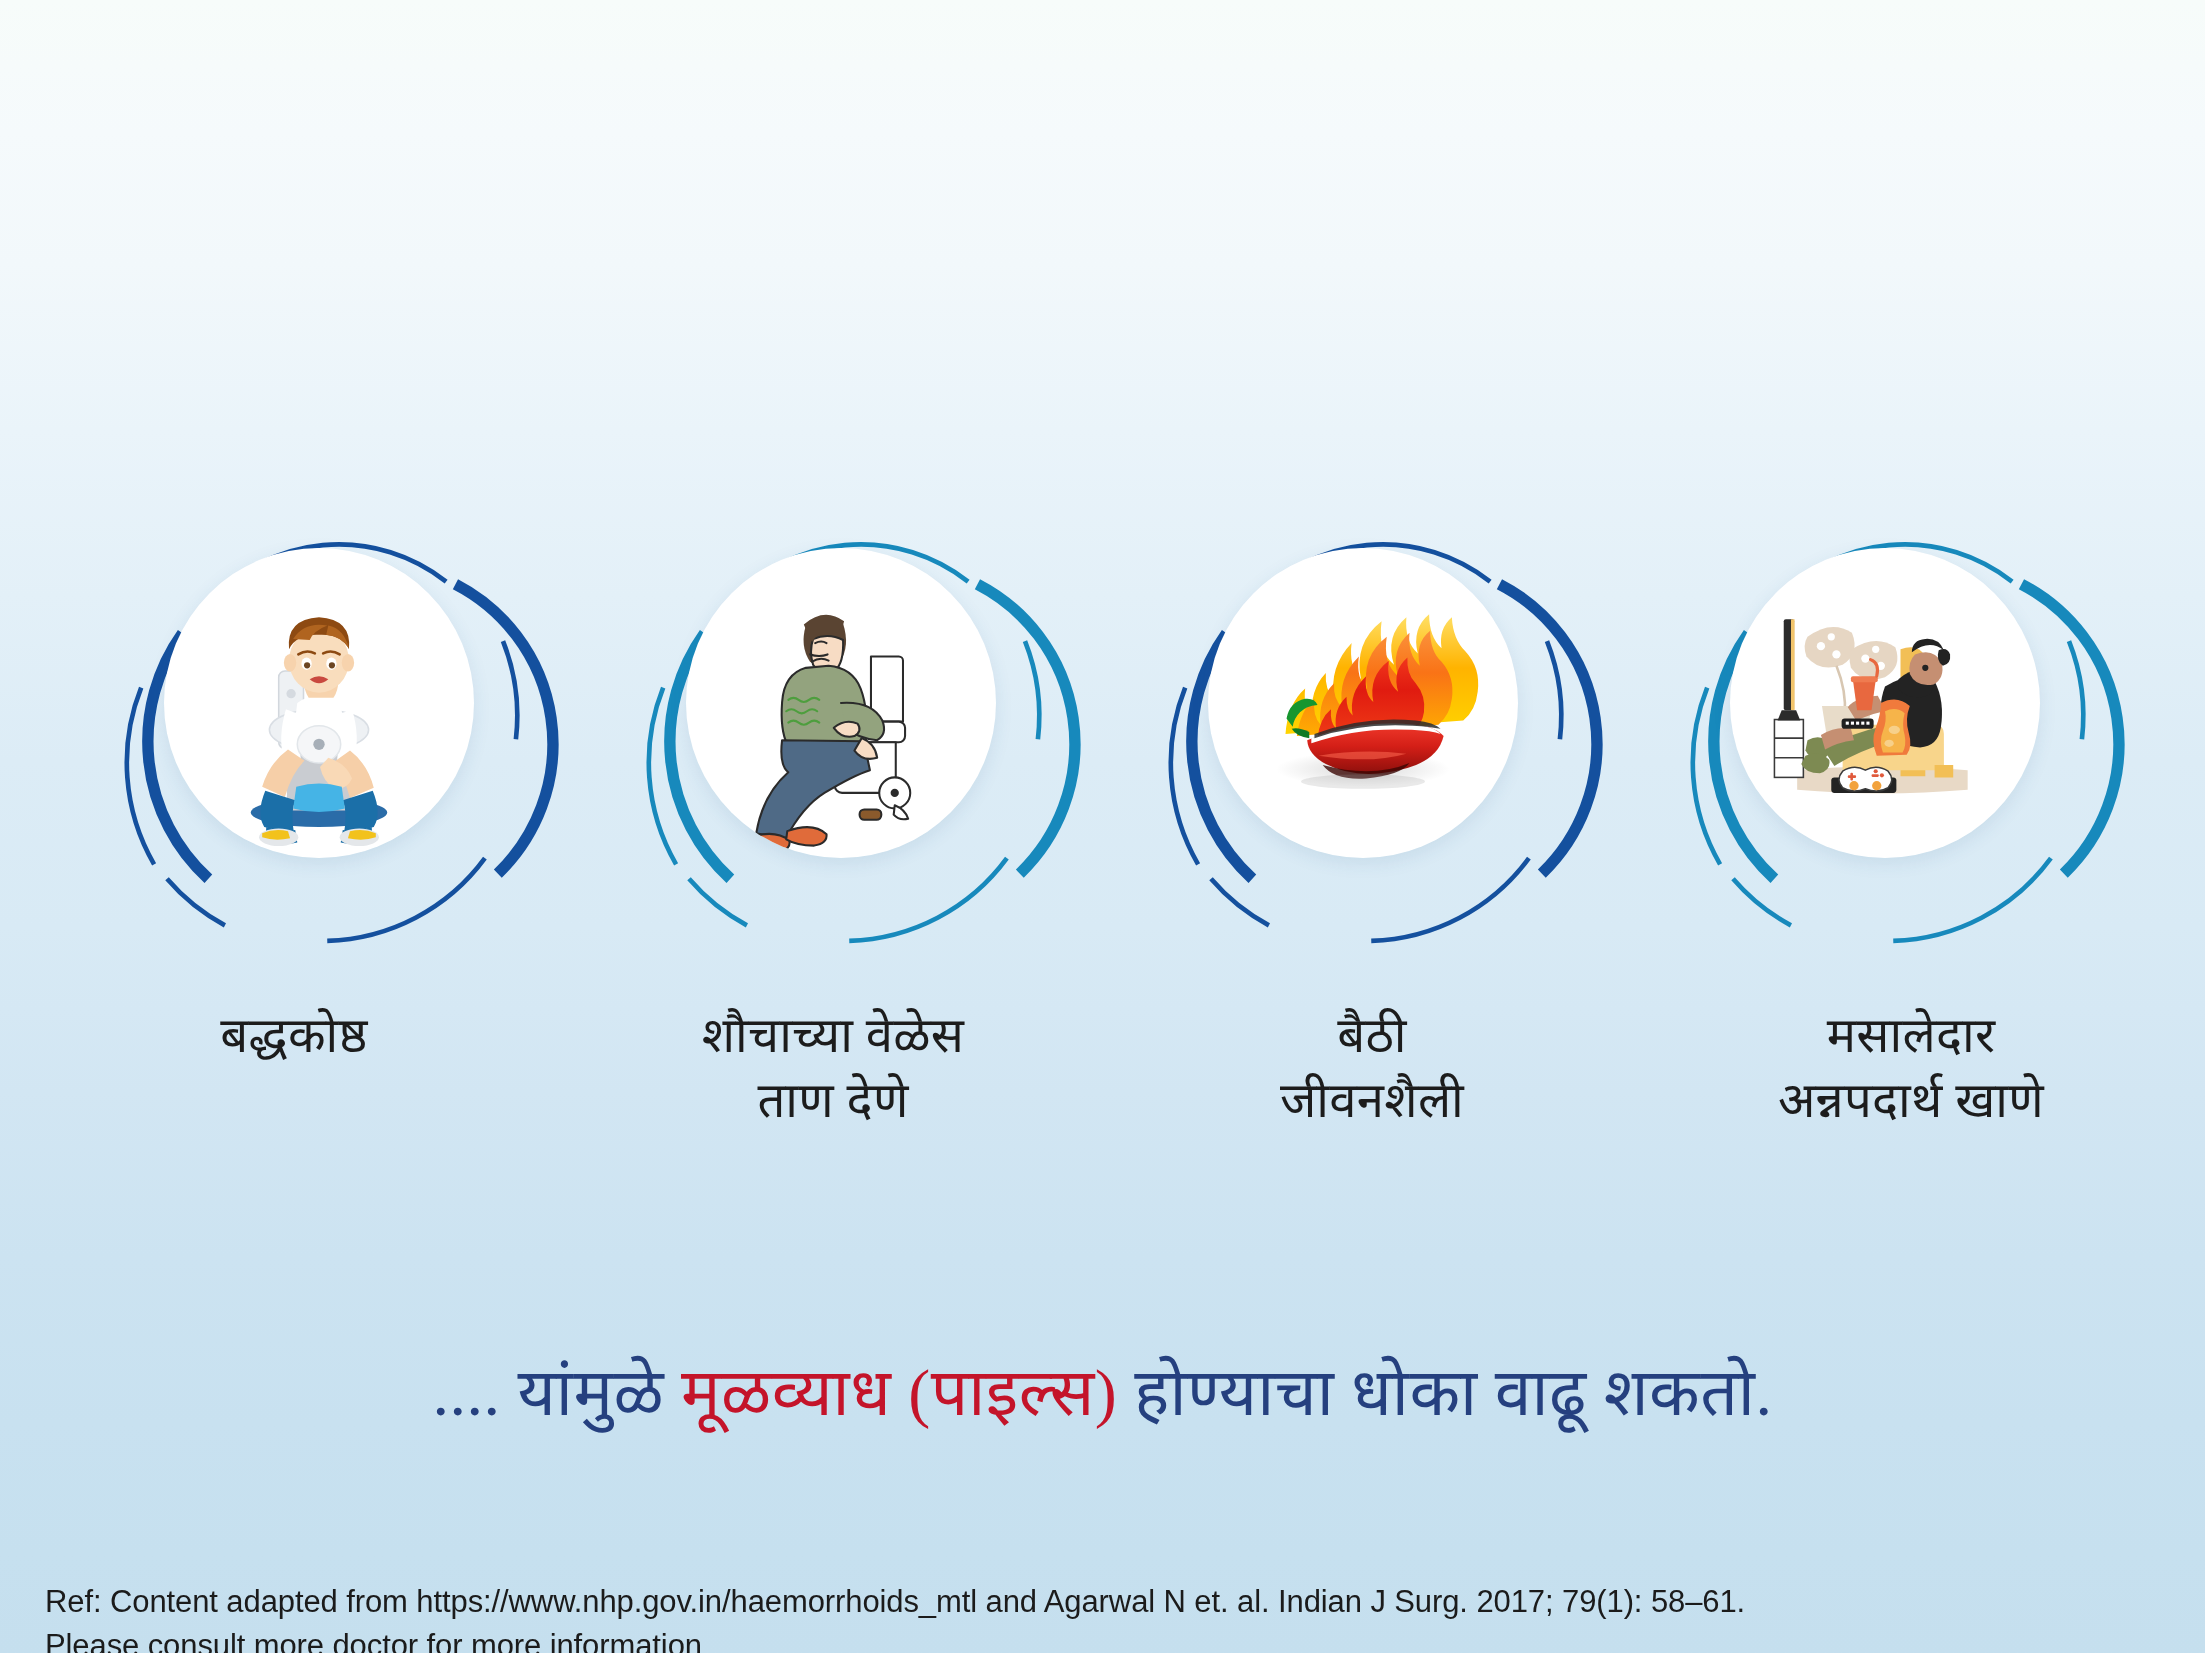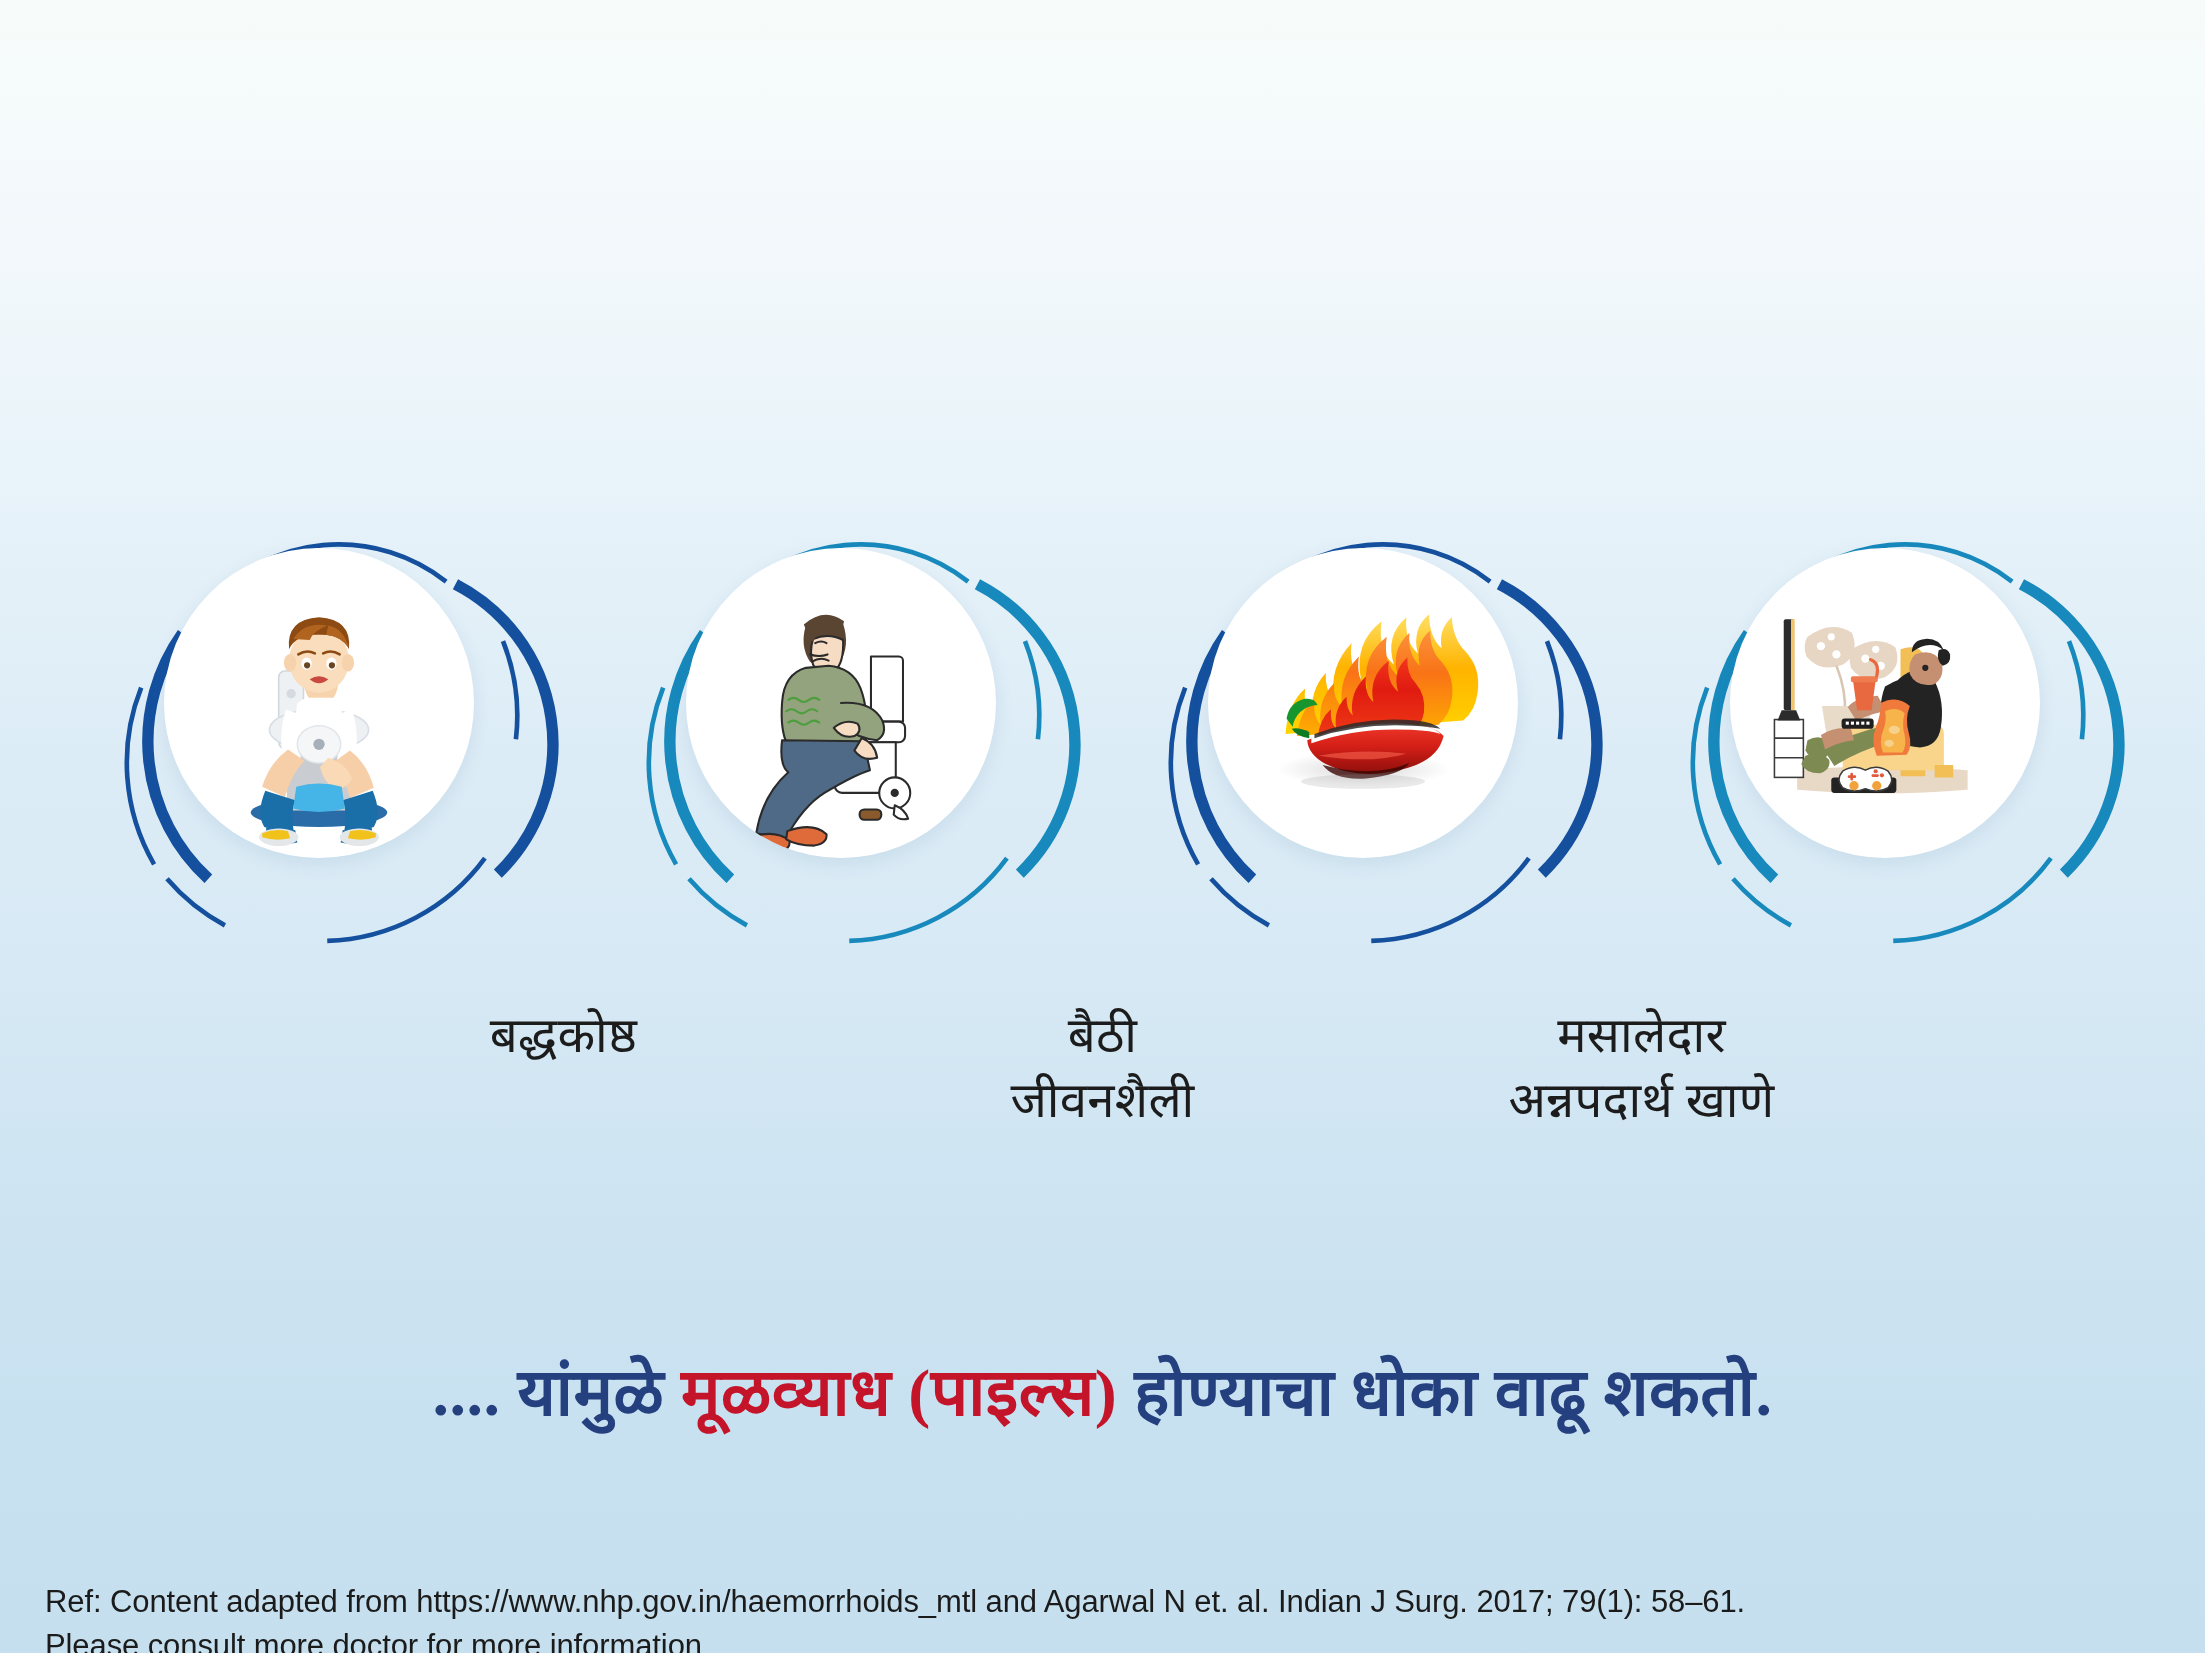--- a/index.html
+++ b/index.html
@@ -118,21 +118,21 @@
 
   
   .headline {
     position: absolute;
     top: 1344px;
     left: 0;
     width: 2205px;
     text-align: center;
     font-family: "Liberation Serif", "DejaVu Serif", serif;
     font-size: 66px;
-    font-weight: bold;
+    font-weight: normal;
     color: #25407f;
     letter-spacing: 0.5px;
     white-space: nowrap;
   }
   .headline .hl-red { color: #c4142a; }
   .headline span { display: inline; }
 
   
   .reference {
     position: absolute;
@@ -408,20 +408,22 @@
             </g>
           </svg>
         </div>
       </div>
     </div>
 
   </div>
 
   <div class="captions-row">
     <div class="caption">बद्धकोष्ठ</div>
+    <div class="caption">शौचाच्या वेळेस
+ताण देणे</div>
     <div class="caption">बैठी
 जीवनशैली</div>
     <div class="caption">मसालेदार
 अन्नपदार्थ खाणे</div>
   </div>
 
   <div class="headline"><span>.... यांमुळे </span><span class="hl-red">मूळव्याध (पाइल्स)</span><span> होण्याचा धोका वाढू शकतो.</span></div>
 
   <div class="reference">
     <div>Ref: Content adapted from https://www.nhp.gov.in/haemorrhoids_mtl  and Agarwal N et. al. Indian J Surg. 2017; 79(1): 58–61.</div>

